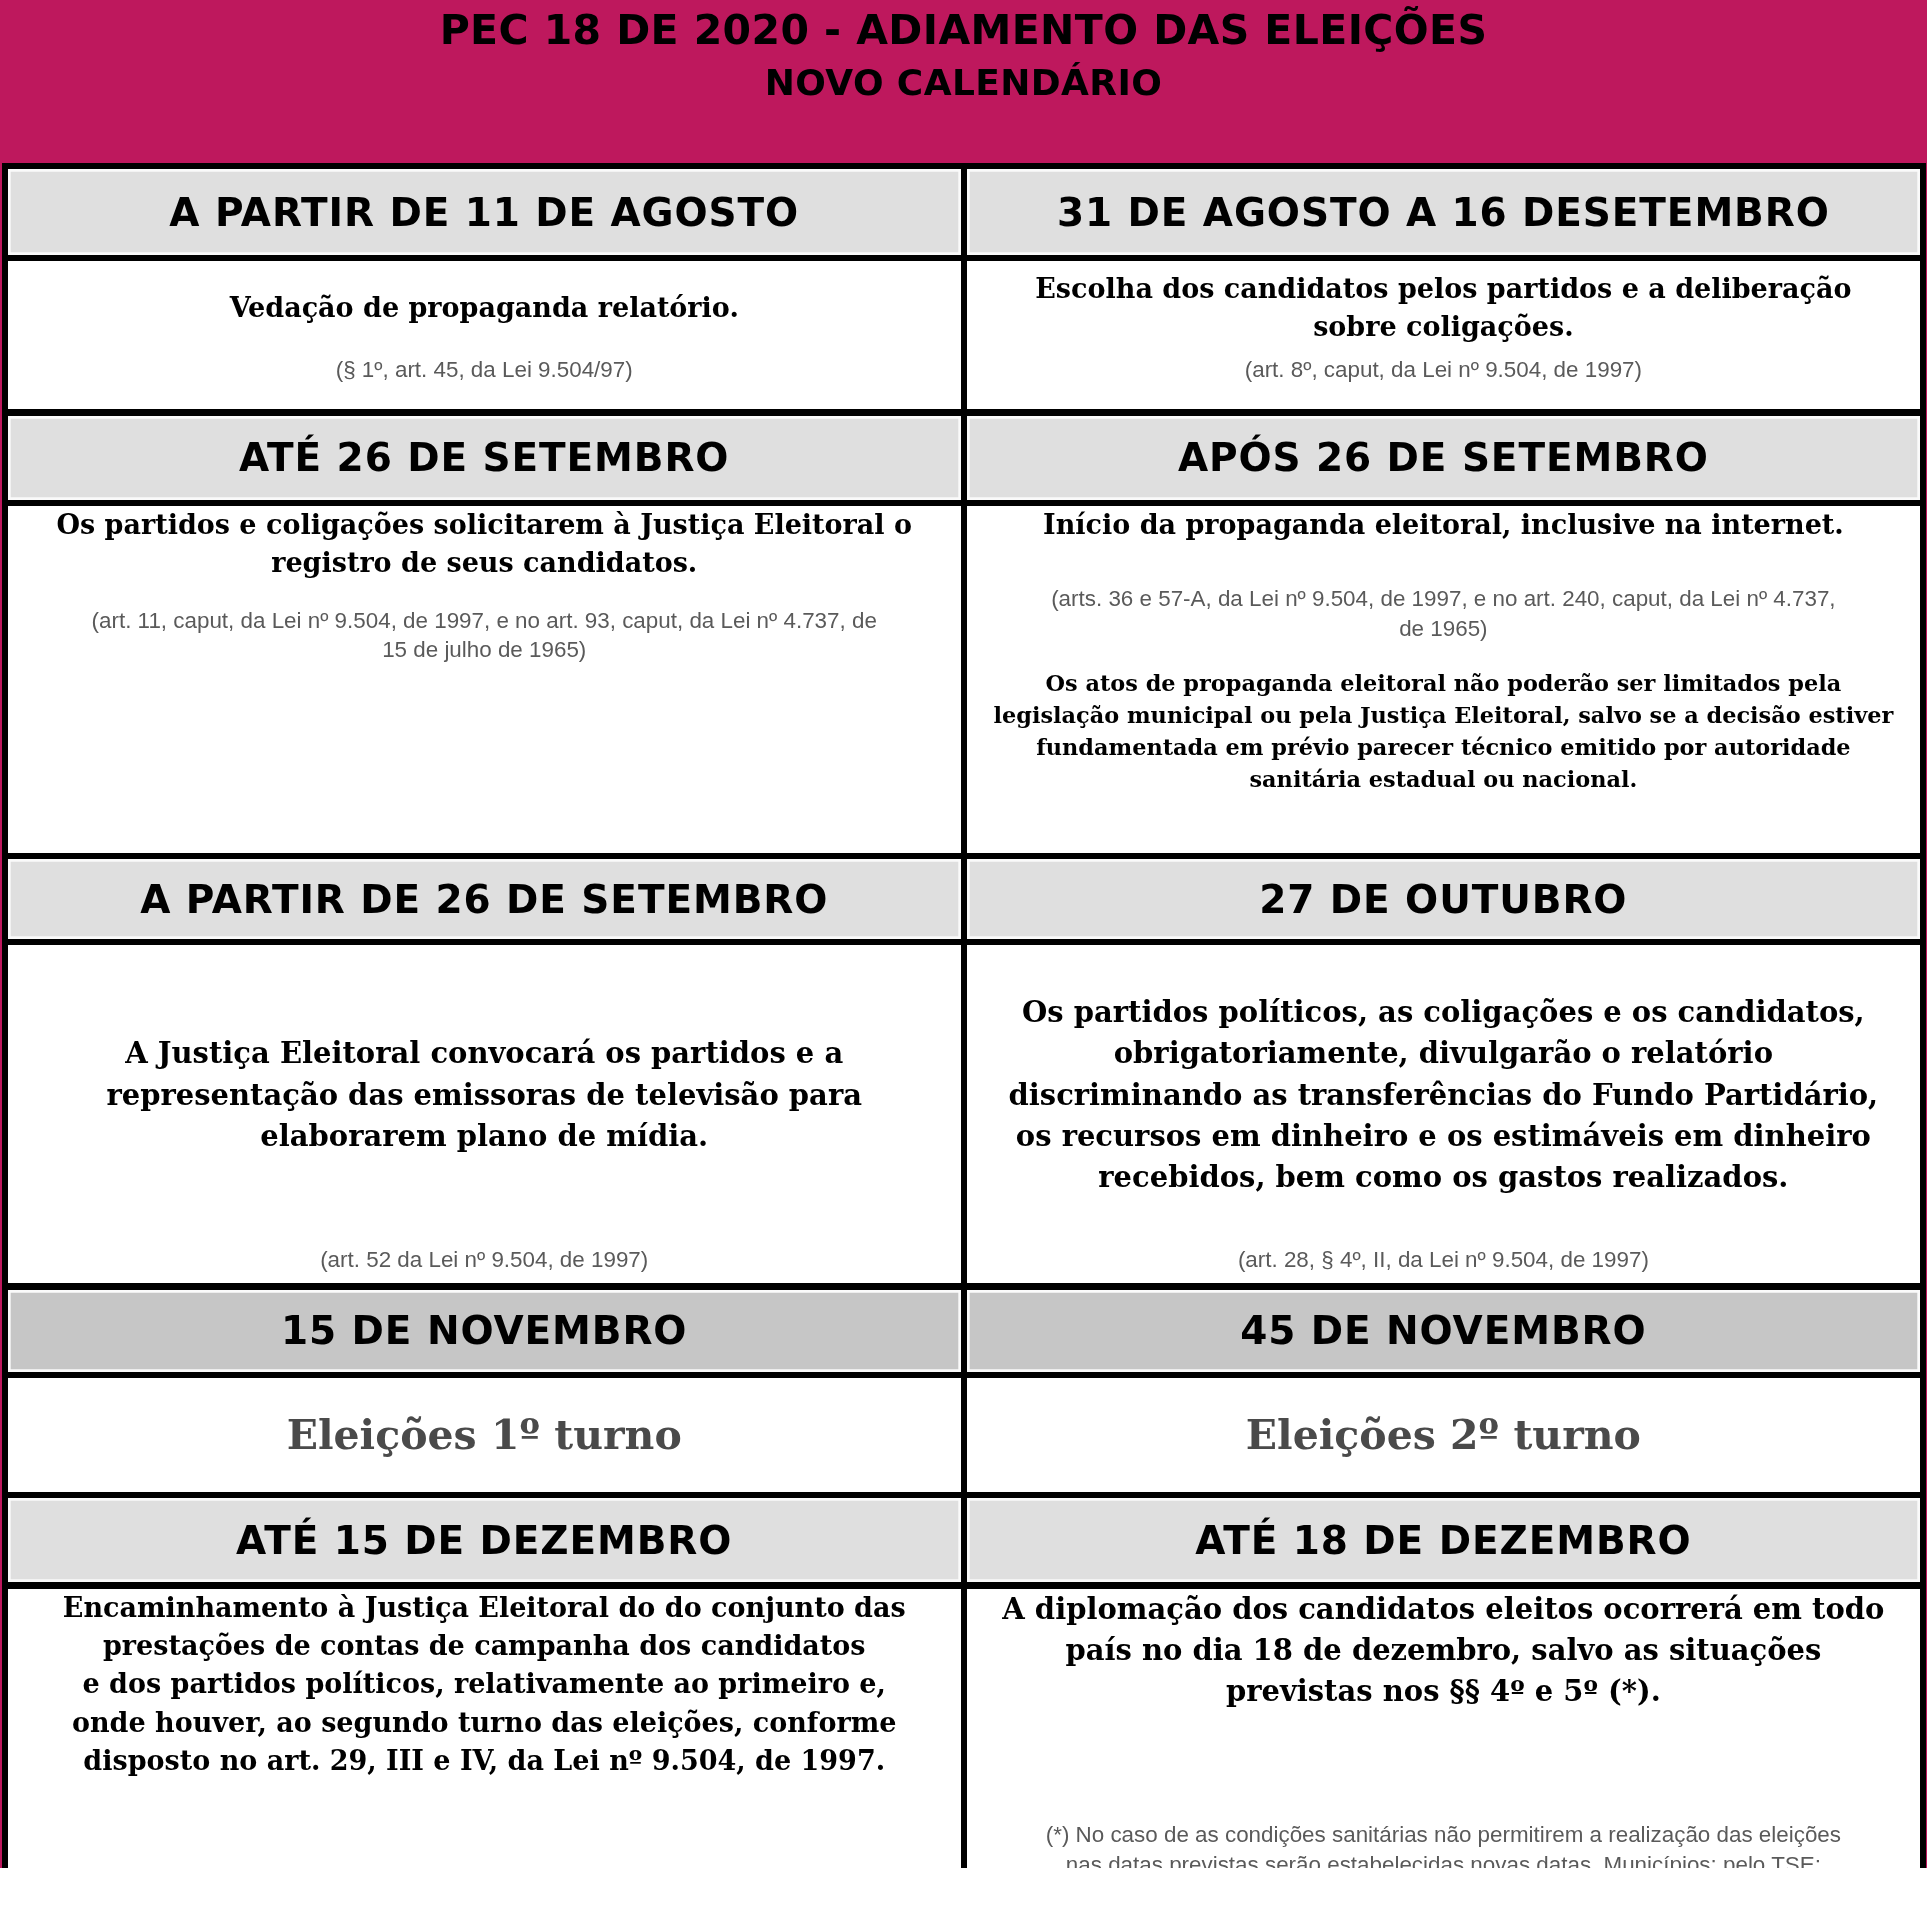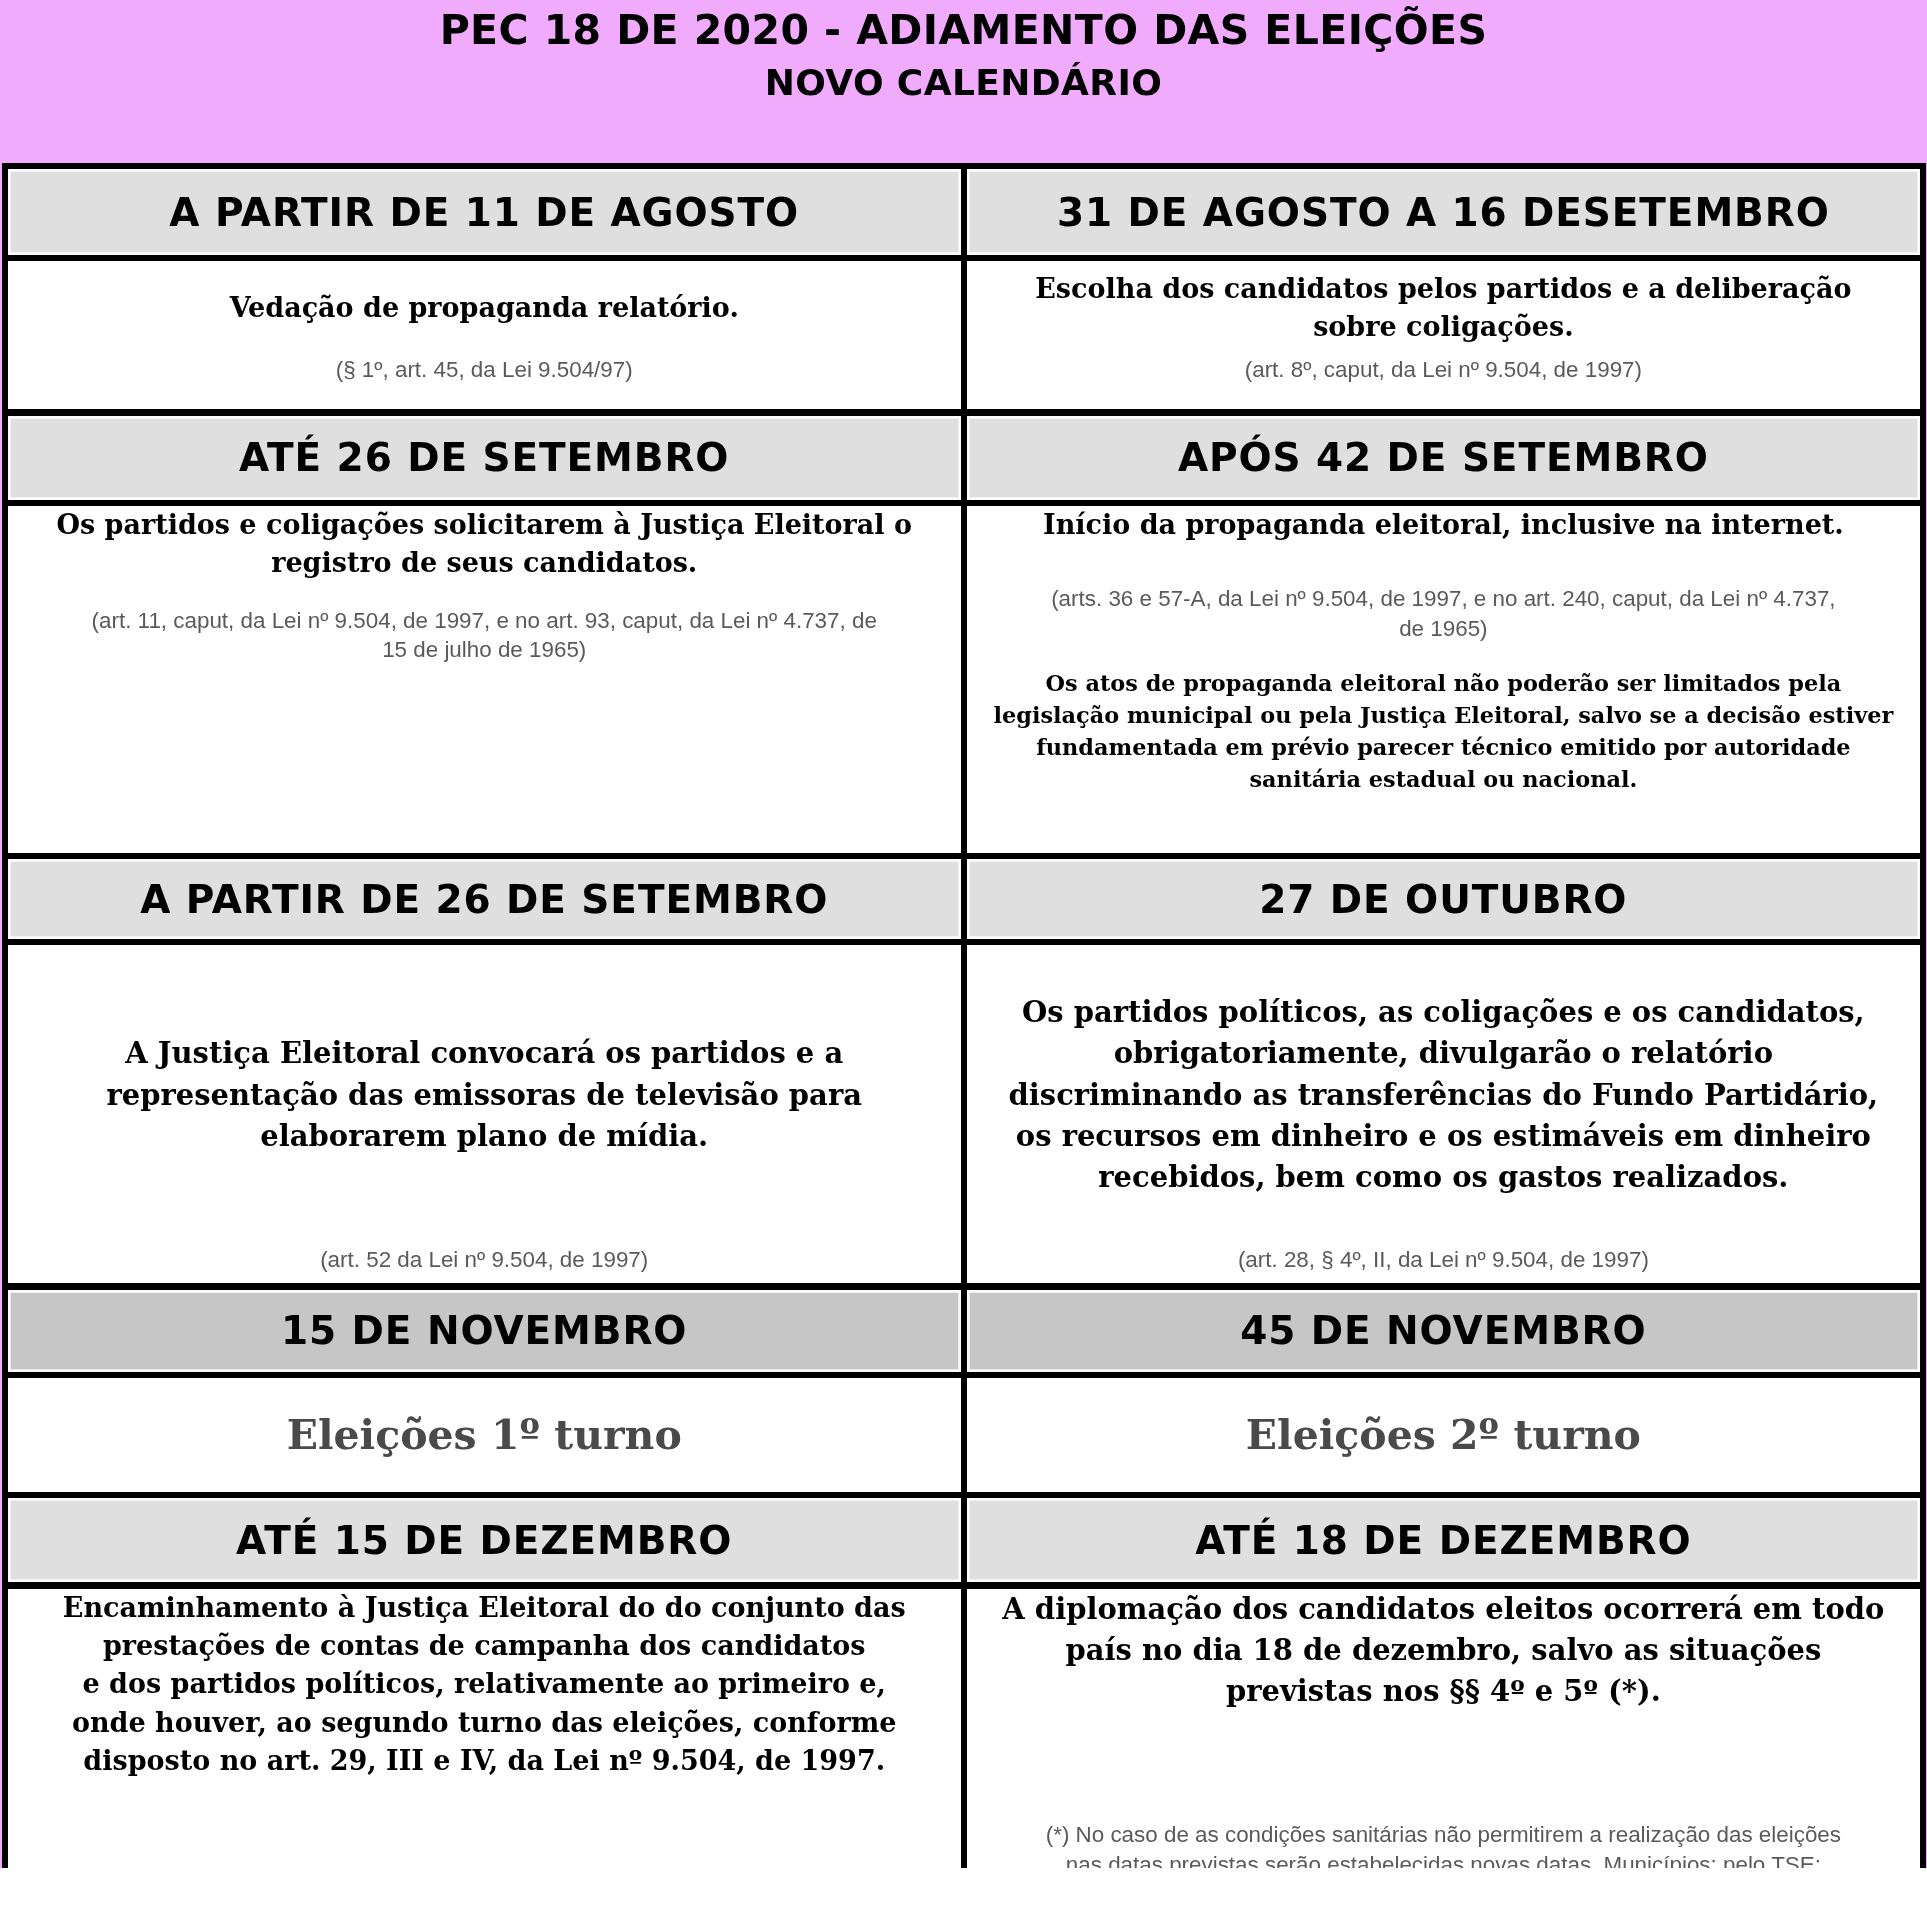--- a/index.html
+++ b/index.html
@@ -1,19 +1,19 @@
 <!DOCTYPE html>
 <html style="--header-bg: #dfdfdf; --header-bg-dark: #c6c6c6; --note-color: #5a5a5a; --muted-color: #4a4a4a;font-size:14.3px"><head>
 <meta charset="utf-8">
 <style>
   html,body{margin:0;padding:0;background:#ffffff;}
   .page{
     position:relative;
     width:1927px;height:1868px;
-    background:#f0abfc;
+    background:#be185d;
     font-family:"Liberation Sans",sans-serif;
     overflow:hidden;
   }
   .masthead{
     position:absolute;top:3.6px;left:0;width:100%;
     text-align:center;
   }
   .page-title{
     font-family:"DejaVu Sans",sans-serif;
     font-weight:bold;
@@ -123,21 +123,21 @@
     </div>
     <div class="cell content c-r1">
       <div class="grow">
         <div class="body-text">Escolha dos candidatos pelos partidos e a deliberação
 sobre coligações.</div>
       </div>
       <div class="note-text">(art. 8º, caput, da Lei nº 9.504, de 1997)</div>
     </div>
 
     <div class="cell header">ATÉ 26 DE SETEMBRO</div>
-    <div class="cell header">APÓS 42 DE SETEMBRO</div>
+    <div class="cell header">APÓS 26 DE SETEMBRO</div>
 
     <div class="cell content c-r2l">
       <div class="body-text">Os partidos e coligações solicitarem à Justiça Eleitoral o
 registro de seus candidatos.</div>
       <div class="note-text">(art. 11, caput, da Lei nº 9.504, de 1997, e no art. 93, caput, da Lei nº 4.737, de
 15 de julho de 1965)</div>
     </div>
     <div class="cell content c-r2r">
       <div class="body-text">Início da propaganda eleitoral, inclusive na internet.</div>
       <div class="note-text">(arts. 36 e 57-A, da Lei nº 9.504, de 1997, e no art. 240, caput, da Lei nº 4.737,

